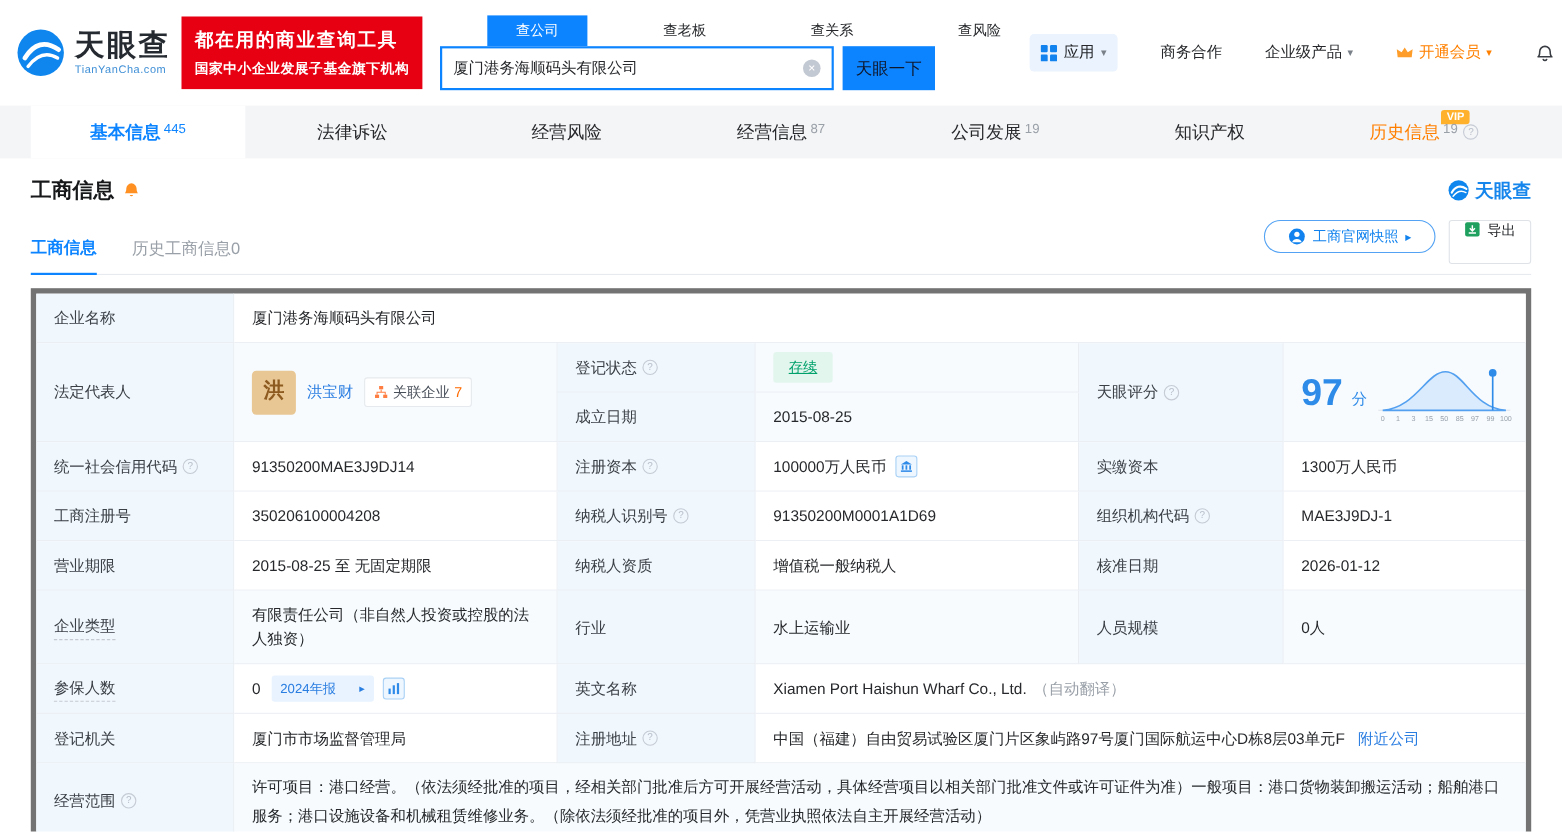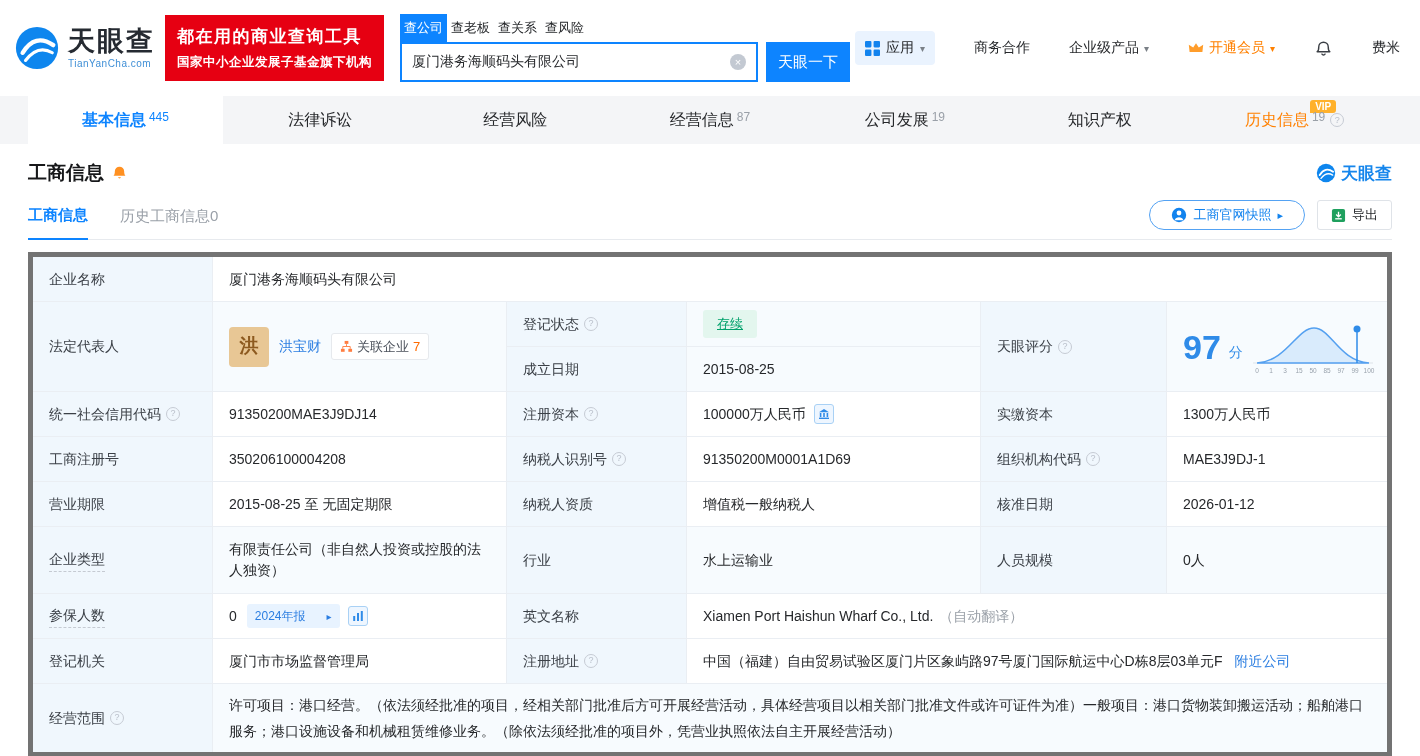--- a/index.html
+++ b/index.html
@@ -12,27 +12,27 @@
   
   .header { height:96px; display:flex; align-items:center; padding:0 20px 0 14px; }
   .logo { display:flex; align-items:center; gap:8px; cursor:pointer; flex:none; }
   .logo-text-cn { font-size:27px; font-weight:bold; color:#252a31; letter-spacing:2px; line-height:1; }
   .logo-text-en { font-size:10px; color:#3f8fd6; letter-spacing:.5px; margin-top:3px; }
   .banner { margin-left:10px; background:#e60012; color:#fff; padding:10px 12px; flex:none; }
   .banner-l1 { font-size:17px; font-weight:bold; letter-spacing:1.5px; }
   .banner-l2 { font-size:12.5px; font-weight:bold; margin-top:6px; letter-spacing:.5px; }
   .search-area { margin-left:16px; flex:none; }
   .search-tabs { display:flex; }
-  .search-tab { font-size:13px; padding:5px 4px; color:#26282b; cursor:pointer; }
+  .search-tab { font-size:13px; padding:5px 26px; color:#26282b; cursor:pointer;margin-left:43px; }
   .search-tab.active { background:#0d84ff; color:#fff; }
   .search-row { display:flex; }
   .search-box { width:358px; height:40px; border:2px solid #0d84ff; display:flex; align-items:center; padding:0 10px; background:#fff; }
   .search-input { border:none; outline:none; flex:1; font-size:14px; color:#26282b; font-family:inherit; background:transparent; }
   .clear-btn { width:16px; height:16px; border-radius:50%; background:#c3c9d2; color:#fff; font-size:11px; line-height:1; display:flex; align-items:center; justify-content:center; cursor:pointer; flex:none; }
-  .search-btn { width:84px; height:40px; margin-left:8px; background:#0d84ff; color:#ffffff; border:none; font-size:15px; font-family:inherit; cursor:pointer; }
+  .search-btn { width:84px; height:40px; margin-left:8px; background:#0d84ff; color:#0f172a; border:none; font-size:15px; font-family:inherit; cursor:pointer; }
   .top-menu { margin-left:auto; display:flex; align-items:center; gap:39px; font-size:14px; flex:none; }
   .apps-pill { display:flex; align-items:center; gap:6px; background:#eaf3fe; border-radius:4px; padding:8px 10px; cursor:pointer; }
   .caret { font-size:10px; color:#7a8087; }
   .menu-item { cursor:pointer; color:#26282b; display:flex; align-items:center; gap:5px; }
   .vip-entry { color:#ff8000; }
   .vip-entry .caret { color:#ff8000; }
   
   .main-nav { height:48px; background:#f4f5f7; display:flex; padding:0 28px; }
   .nav-tab { flex:1; display:flex; align-items:center; justify-content:center; font-size:16px; color:#26282b; position:relative; cursor:pointer; }
   .nav-tab.active { background:#fff; color:#0d84ff; font-weight:bold; }
@@ -46,21 +46,21 @@
   .section-title { font-size:19px; font-weight:bold; color:#17181a; }
   .bell-orange { margin-left:7px; display:flex; cursor:pointer; }
   .watermark { margin-left:auto; display:flex; align-items:center; gap:5px; color:#1686ec; font-size:17px; font-weight:bold; }
   
   .subtab-row { display:flex; align-items:flex-end; margin:14px 28px 0; border-bottom:1px solid #e7eaee; }
   .subtab { font-size:15px; color:#9aa0a8; padding-bottom:13px; cursor:pointer; }
   .subtab.active { color:#0d84ff; font-weight:bold; border-bottom:2px solid #0d84ff; margin-bottom:-1px; }
   .subtab + .subtab { margin-left:32px; }
   .subtab-actions { margin-left:auto; display:flex; gap:12px; padding-bottom:9px; }
   .snapshot-btn { display:flex; align-items:center; gap:6px; height:30px; padding:0 21px; border:1px solid #53a2f3; border-radius:16px; color:#1283ee; background:#fff; font-size:13px; font-family:inherit; cursor:pointer; }
-  .export-btn { display:flex; align-items:center; gap:6px; height:30px; padding:0 13px; border:1px solid #dfe3e8; border-radius:3px; color:#26282b; background:#fff; font-size:13px; font-family:inherit; cursor:pointer; }
+  .export-btn { display:flex; gap:6px; height:40px; padding:0 13px; border:1px solid #dfe3e8; border-radius:3px; color:#26282b; background:#fff; font-size:13px; font-family:inherit; cursor:pointer; }
   
   .info-table { margin:12px 28px 0; border:5px solid #737373; }
   .t-row { display:grid; grid-template-columns:180px 294px 180px 294px 186px 1fr; }
   .t-row.r2 { grid-template-rows:45px 45px; }
   .cell { display:flex; align-items:center; padding:8px 16px; border-right:1px solid #eaeef3; border-bottom:1px solid #eaeef3; min-height:45px; font-size:14px; line-height:1.5; }
   .t-row .cell:last-child { border-right:none; }
   .t-row:last-child > .cell { border-bottom:none; }
   .t-row.tall > .cell { min-height:67px; }
   .lbl { background:#f0f7fd; color:#3b4047; }
   .val { background:#fff; color:#26282b; }

